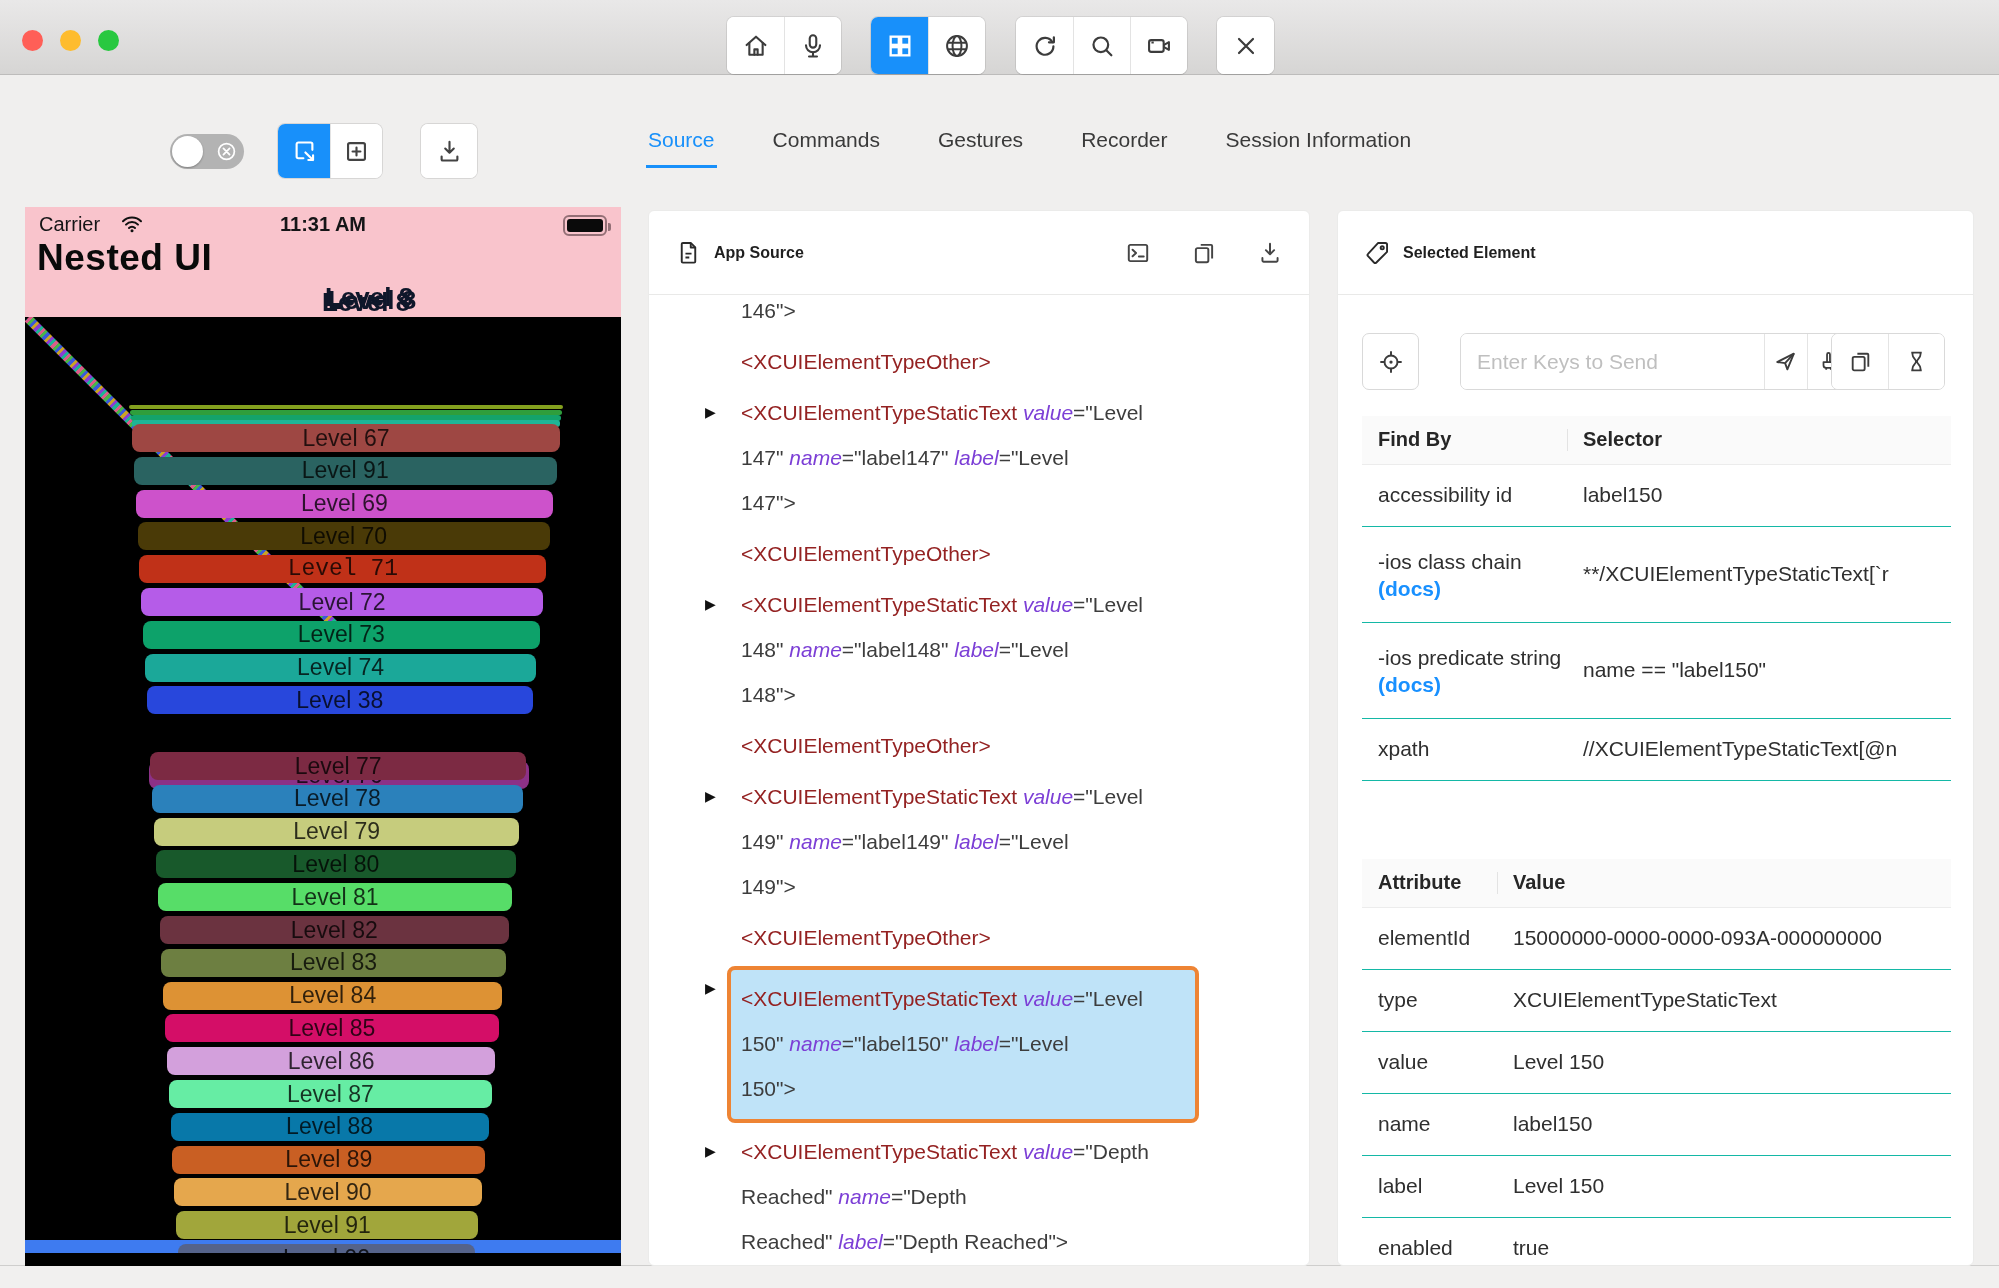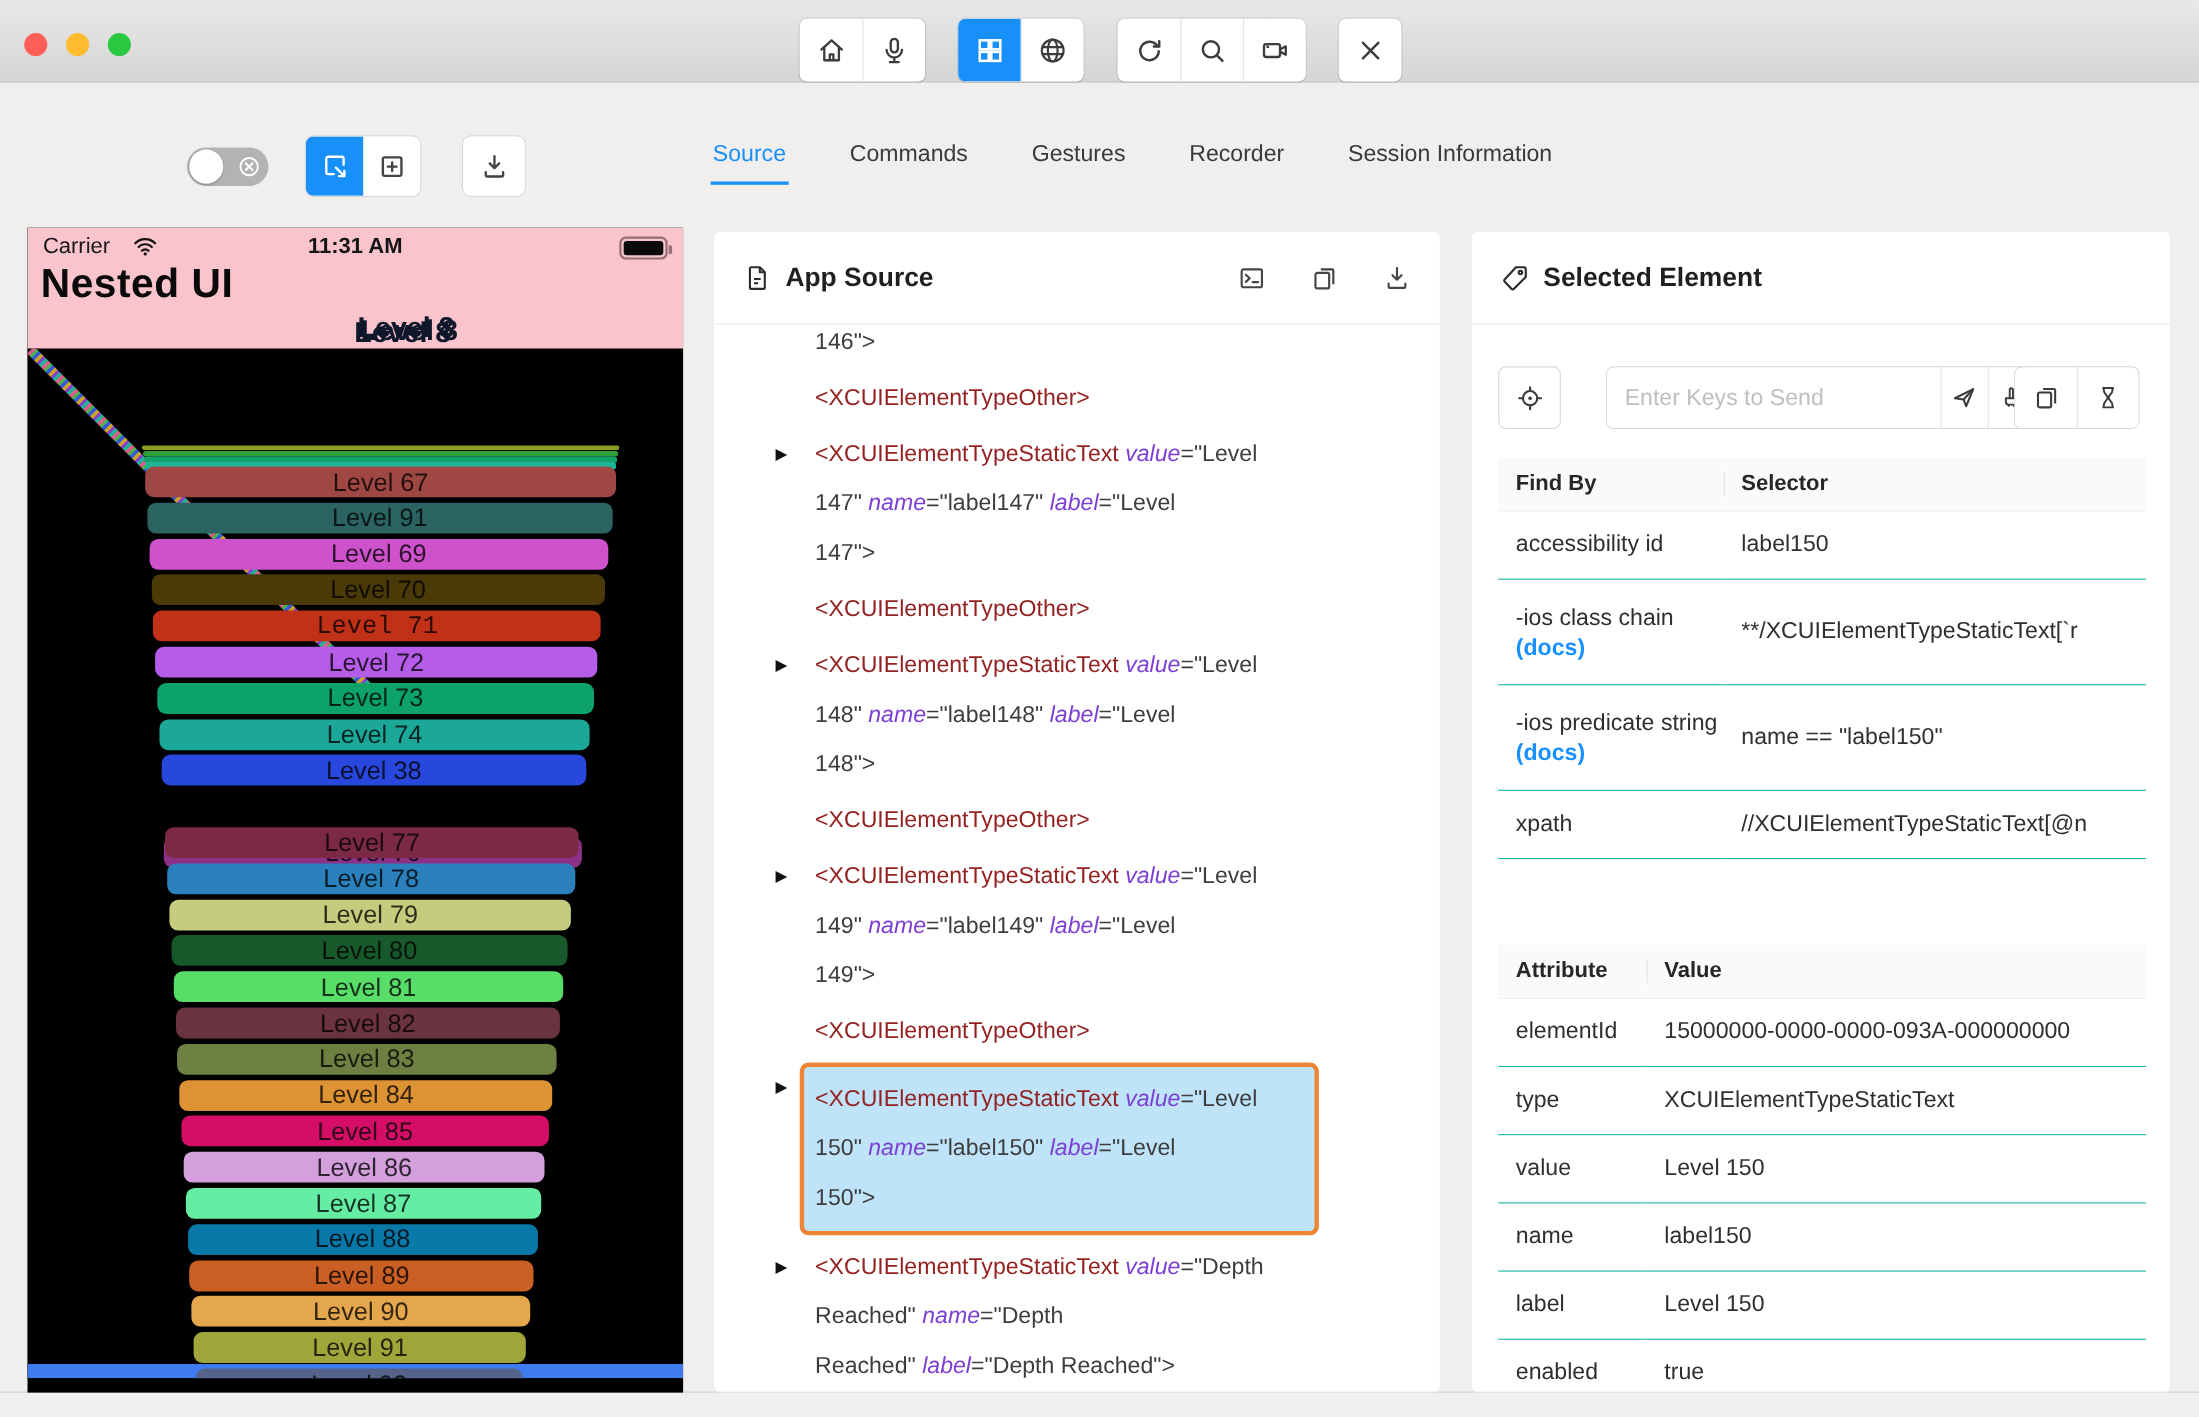--- a/index.html
+++ b/index.html
@@ -22,21 +22,21 @@
   .sbtn + .sbtn{border-left:1px solid #e3e3e3;}
   .sbtn.active{background:#1890fa;color:#fff;}
   .sbtn svg{width:27px;height:27px;}
   .tabs{position:absolute;left:648px;top:128px;display:flex;gap:58px;}
   .tab{font-size:21px;color:#3a3a3a;padding-bottom:16px;position:relative;cursor:pointer;white-space:nowrap;}
   .tab.active{color:#1890fa;}
   .tab.active::after{content:"";position:absolute;left:-2px;right:-2px;bottom:0;height:3px;background:#1890fa;}
   
   .panel{position:absolute;top:210px;height:1056px;background:#fff;border:1px solid #ebebea;border-radius:6px;overflow:hidden;}
   .panel-header{height:84px;border-bottom:1px solid #e9e9e8;display:flex;align-items:center;padding:0 26px;}
-  .panel-title{font-size:24px;font-weight:700;color:#1f1f1f;margin-left:12px;}
+  .panel-title{font-size:16px;font-weight:700;color:#1f1f1f;margin-left:12px;}
   .panel-header svg.hicon{width:27px;height:27px;color:#2a2a2a;flex:0 0 auto;}
   .header-actions{margin-left:auto;display:flex;gap:40px;color:#454545;}
   .header-actions svg{width:26px;height:26px;}
   
   .phone{position:absolute;left:25px;top:207px;width:596px;height:1059px;overflow:hidden;background:#000;}
   .phone-pink{position:absolute;left:0;top:0;width:100%;height:110px;background:#f9c4cc;}
   .statusbar{position:absolute;left:0;top:6px;width:100%;height:26px;font-size:20px;color:#151517;}
   .carrier{position:absolute;left:14px;top:0;font-weight:400;display:flex;align-items:center;gap:21px;}
   .clock{position:absolute;left:0;right:0;text-align:center;top:0;font-weight:600;}
   .battery{position:absolute;right:14px;top:2px;width:44px;height:21px;border:2px solid rgba(80,55,60,.6);border-radius:6px;}

